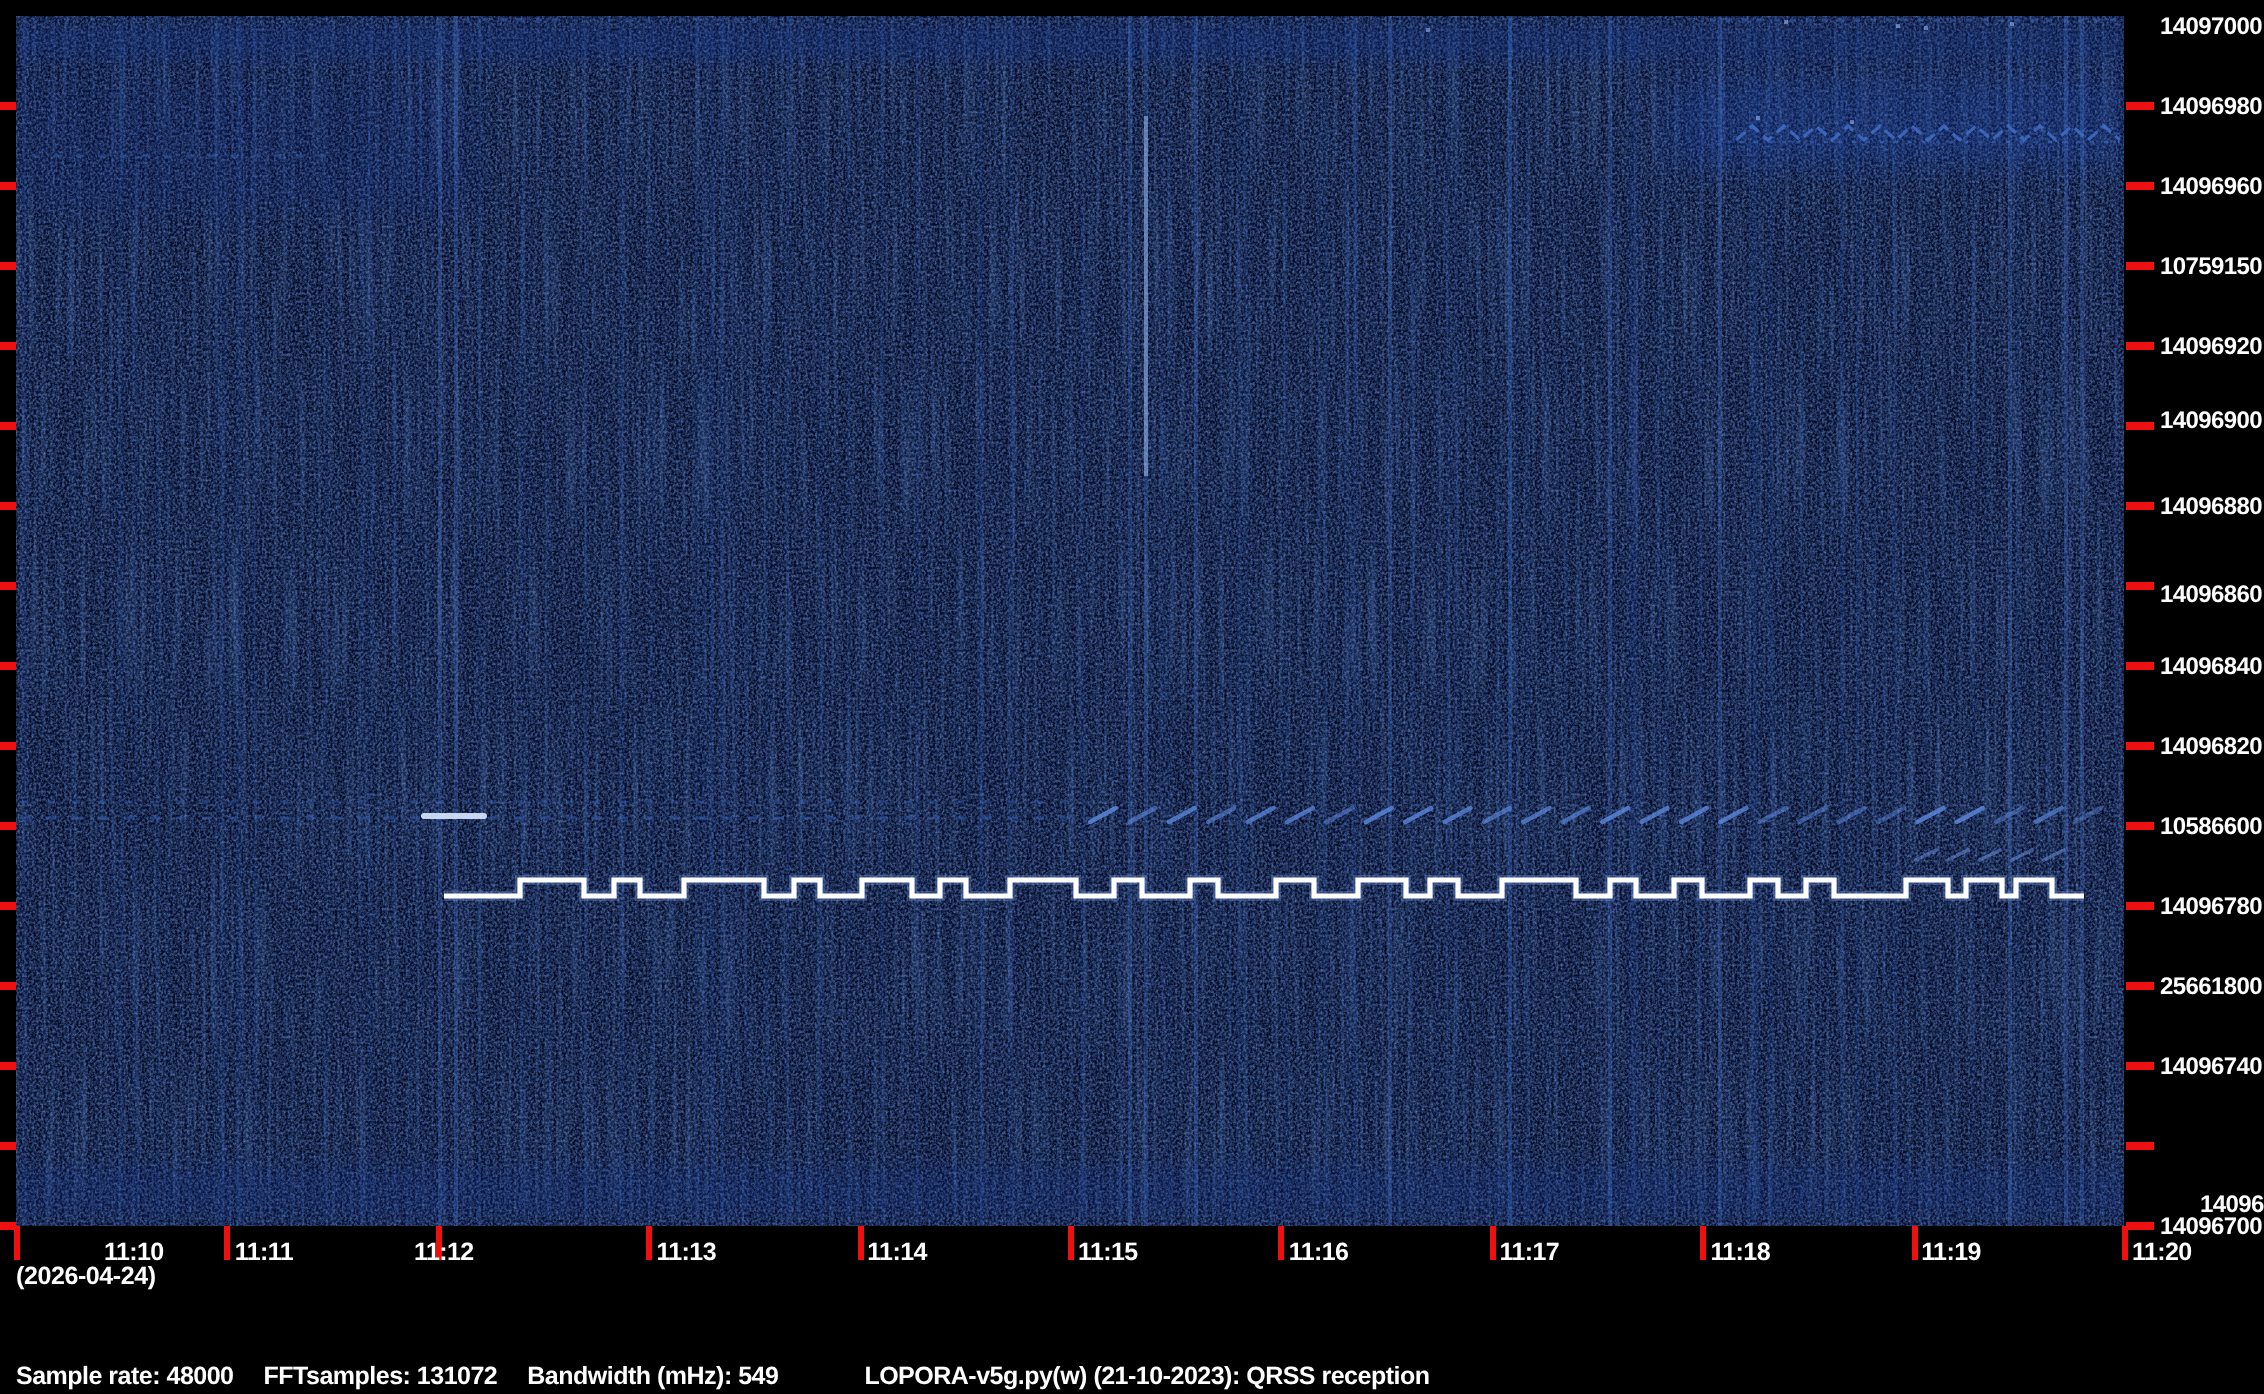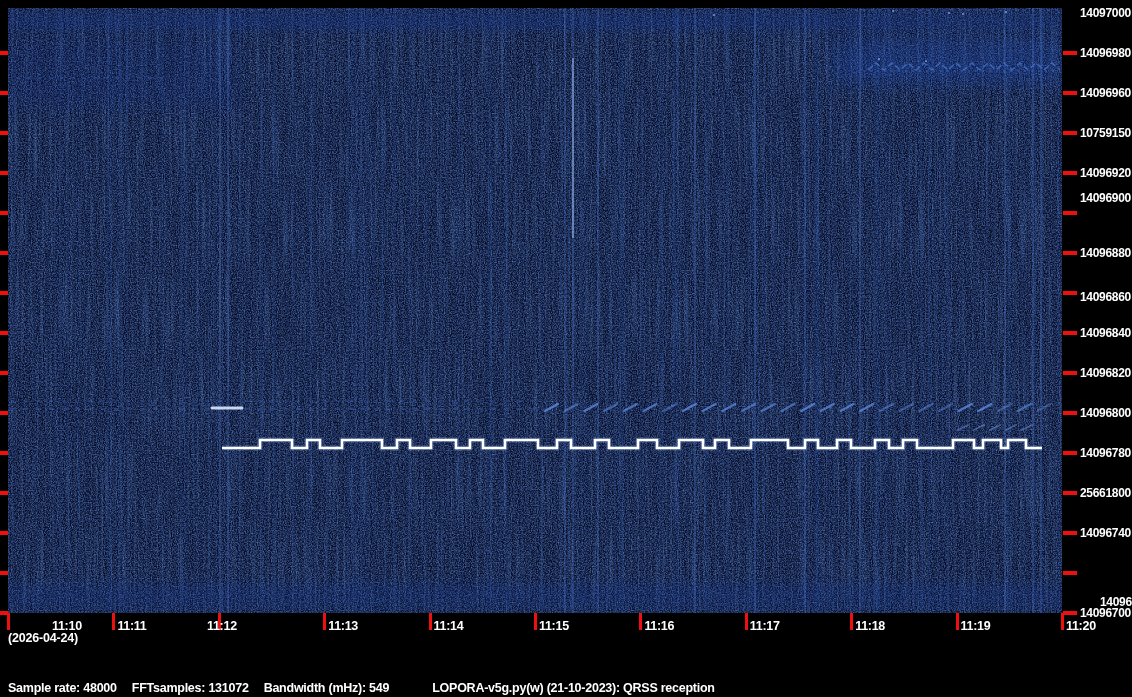--- a/index.html
+++ b/index.html
@@ -237,36 +237,36 @@
       <div class="tick-left" style="top: 51px; background: rgb(238, 15, 15);"></div>
       <div class="freq-label" style="top: 87px;">14096960</div>
       <div class="tick-right" style="top: 91px; background: rgb(238, 15, 15);"></div>
       <div class="tick-left" style="top: 91px; background: rgb(238, 15, 15);"></div>
       <div class="freq-label" style="top: 127px;">10759150</div>
       <div class="tick-right" style="top: 131px; background: rgb(238, 15, 15);"></div>
       <div class="tick-left" style="top: 131px; background: rgb(238, 15, 15);"></div>
       <div class="freq-label" style="top: 167px;">14096920</div>
       <div class="tick-right" style="top: 171px; background: rgb(238, 15, 15);"></div>
       <div class="tick-left" style="top: 171px; background: rgb(238, 15, 15);"></div>
-      <div class="freq-label" style="top: 192px;">14096900</div>
+      <div class="freq-label" style="top: 204px;">14096900</div>
       <div class="tick-right" style="top: 211px; background: rgb(238, 15, 15);"></div>
       <div class="tick-left" style="top: 211px; background: rgb(238, 15, 15);"></div>
       <div class="freq-label" style="top: 247px;">14096880</div>
       <div class="tick-right" style="top: 251px; background: rgb(238, 15, 15);"></div>
       <div class="tick-left" style="top: 251px; background: rgb(238, 15, 15);"></div>
       <div class="freq-label" style="top: 291px;">14096860</div>
       <div class="tick-right" style="top: 291px; background: rgb(238, 15, 15);"></div>
       <div class="tick-left" style="top: 291px; background: rgb(238, 15, 15);"></div>
       <div class="freq-label" style="top: 327px;">14096840</div>
       <div class="tick-right" style="top: 331px; background: rgb(238, 15, 15);"></div>
       <div class="tick-left" style="top: 331px; background: rgb(238, 15, 15);"></div>
       <div class="freq-label" style="top: 367px;">14096820</div>
       <div class="tick-right" style="top: 371px; background: rgb(238, 15, 15);"></div>
       <div class="tick-left" style="top: 371px; background: rgb(238, 15, 15);"></div>
-      <div class="freq-label" style="top: 407px;">14096800</div>
+      <div class="freq-label" style="top: 407px;">10586600</div>
       <div class="tick-right" style="top: 411px; background: rgb(238, 15, 15);"></div>
       <div class="tick-left" style="top: 411px; background: rgb(238, 15, 15);"></div>
       <div class="freq-label" style="top: 447px;">14096780</div>
       <div class="tick-right" style="top: 451px; background: rgb(238, 15, 15);"></div>
       <div class="tick-left" style="top: 451px; background: rgb(238, 15, 15);"></div>
       <div class="freq-label" style="top: 487px;">25661800</div>
       <div class="tick-right" style="top: 491px; background: rgb(238, 15, 15);"></div>
       <div class="tick-left" style="top: 491px; background: rgb(238, 15, 15);"></div>
       <div class="freq-label" style="top: 527px;">14096740</div>
       <div class="tick-right" style="top: 531px; background: rgb(238, 15, 15);"></div>

